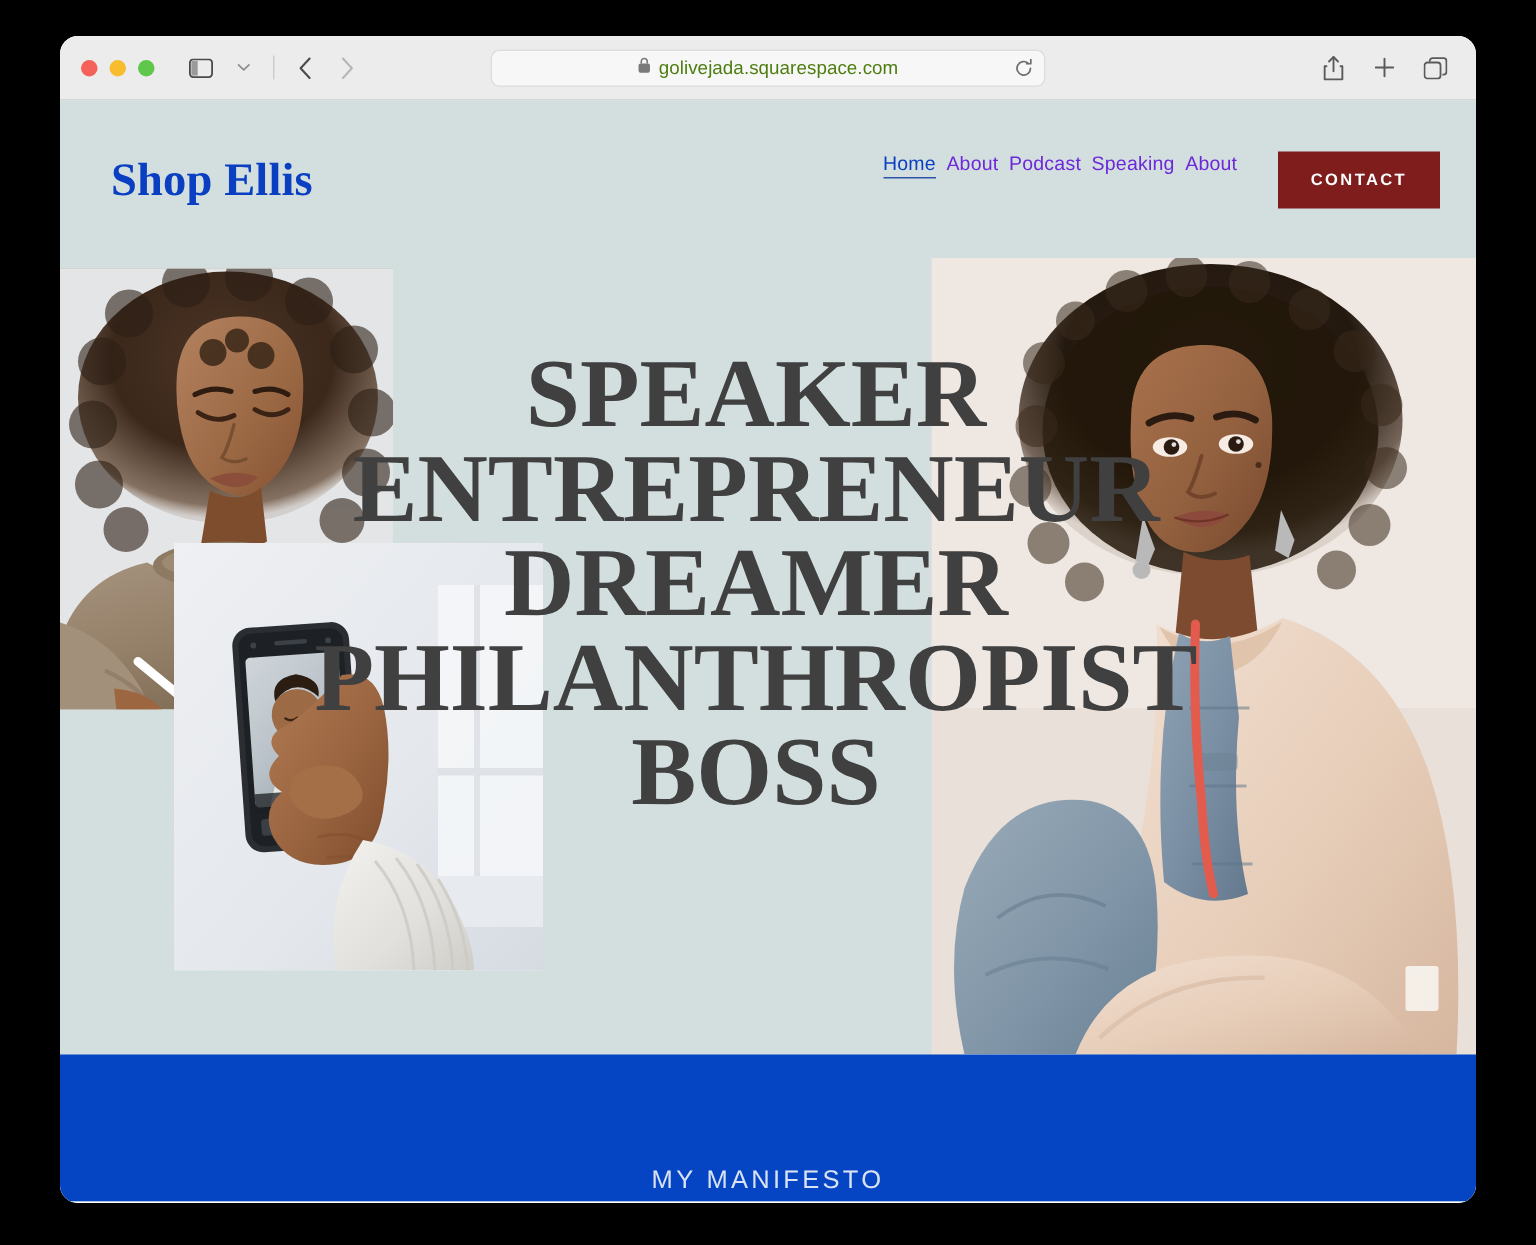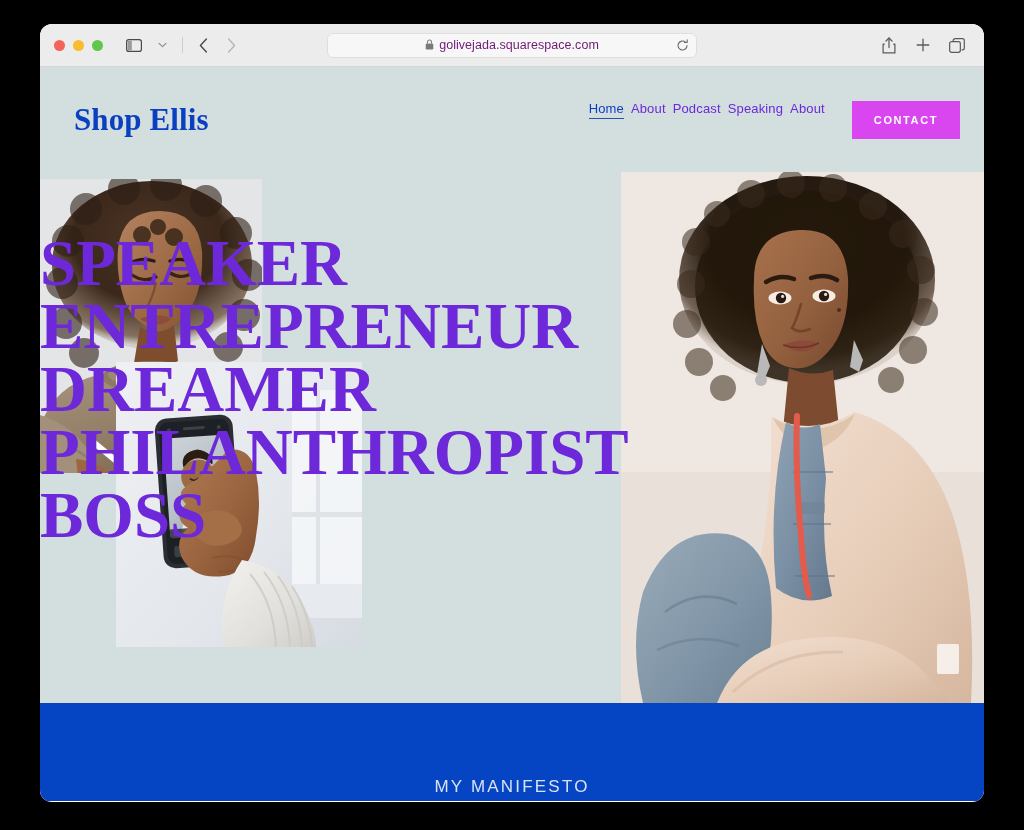--- a/index.html
+++ b/index.html
@@ -75,21 +75,21 @@
     display: flex;
     align-items: center;
     justify-content: center;
     position: relative;
     padding: 0 26px;
   }
   .address-inner { display: flex; align-items: center; gap: 5px; }
   .lock-icon { color: #7a7a7a; display: block; }
   .url-text {
     font-size: 12.5px;
-    color: #701a75;
+    color: #4d7c0f;
     letter-spacing: 0.05px;
     white-space: nowrap;
   }
   .reload-btn {
     position: absolute;
     right: 4px; top: 50%;
     transform: translateY(-50%);
     width: 20px; height: 20px;
     display: flex; align-items: center; justify-content: center;
     color: #6d6d6d;
@@ -137,21 +137,21 @@
     text-decoration: none;
     letter-spacing: 0.15px;
     padding-bottom: 2px;
   }
   .nav-link.active {
     color: #0b3fc2;
     border-bottom: 1px solid #2b52a8;
   }
   .contact-btn {
     margin-left: 20px;
-    background: #d946ef;
+    background: #7f1d1d;
     color: #ffffff;
     font-size: 11px;
     letter-spacing: 1.6px;
     font-weight: bold;
     padding: 13px 22px;
     border: none;
     display: inline-block;
   }
 
   
@@ -192,25 +192,25 @@
 
   .photo-portrait svg, .photo-writing svg, .photo-phone svg {
     display: block; width: 100%; height: 100%;
   }
 
   
   .headline {
     position: absolute;
     left: 0; right: 16px; top: 60px;
     z-index: 5;
-    text-align: left;
+    text-align: center;
     pointer-events: none;
     font-family: "Liberation Serif", serif;
     font-weight: bold;
-    color: #6d28d9;
+    color: #404040;
     font-size: 65px;
     line-height: 0.97;
     letter-spacing: 0px;
   }
   .headline .line { display: block; white-space: nowrap; }
 
   
   .manifesto {
     position: relative;
     height: 98px;

